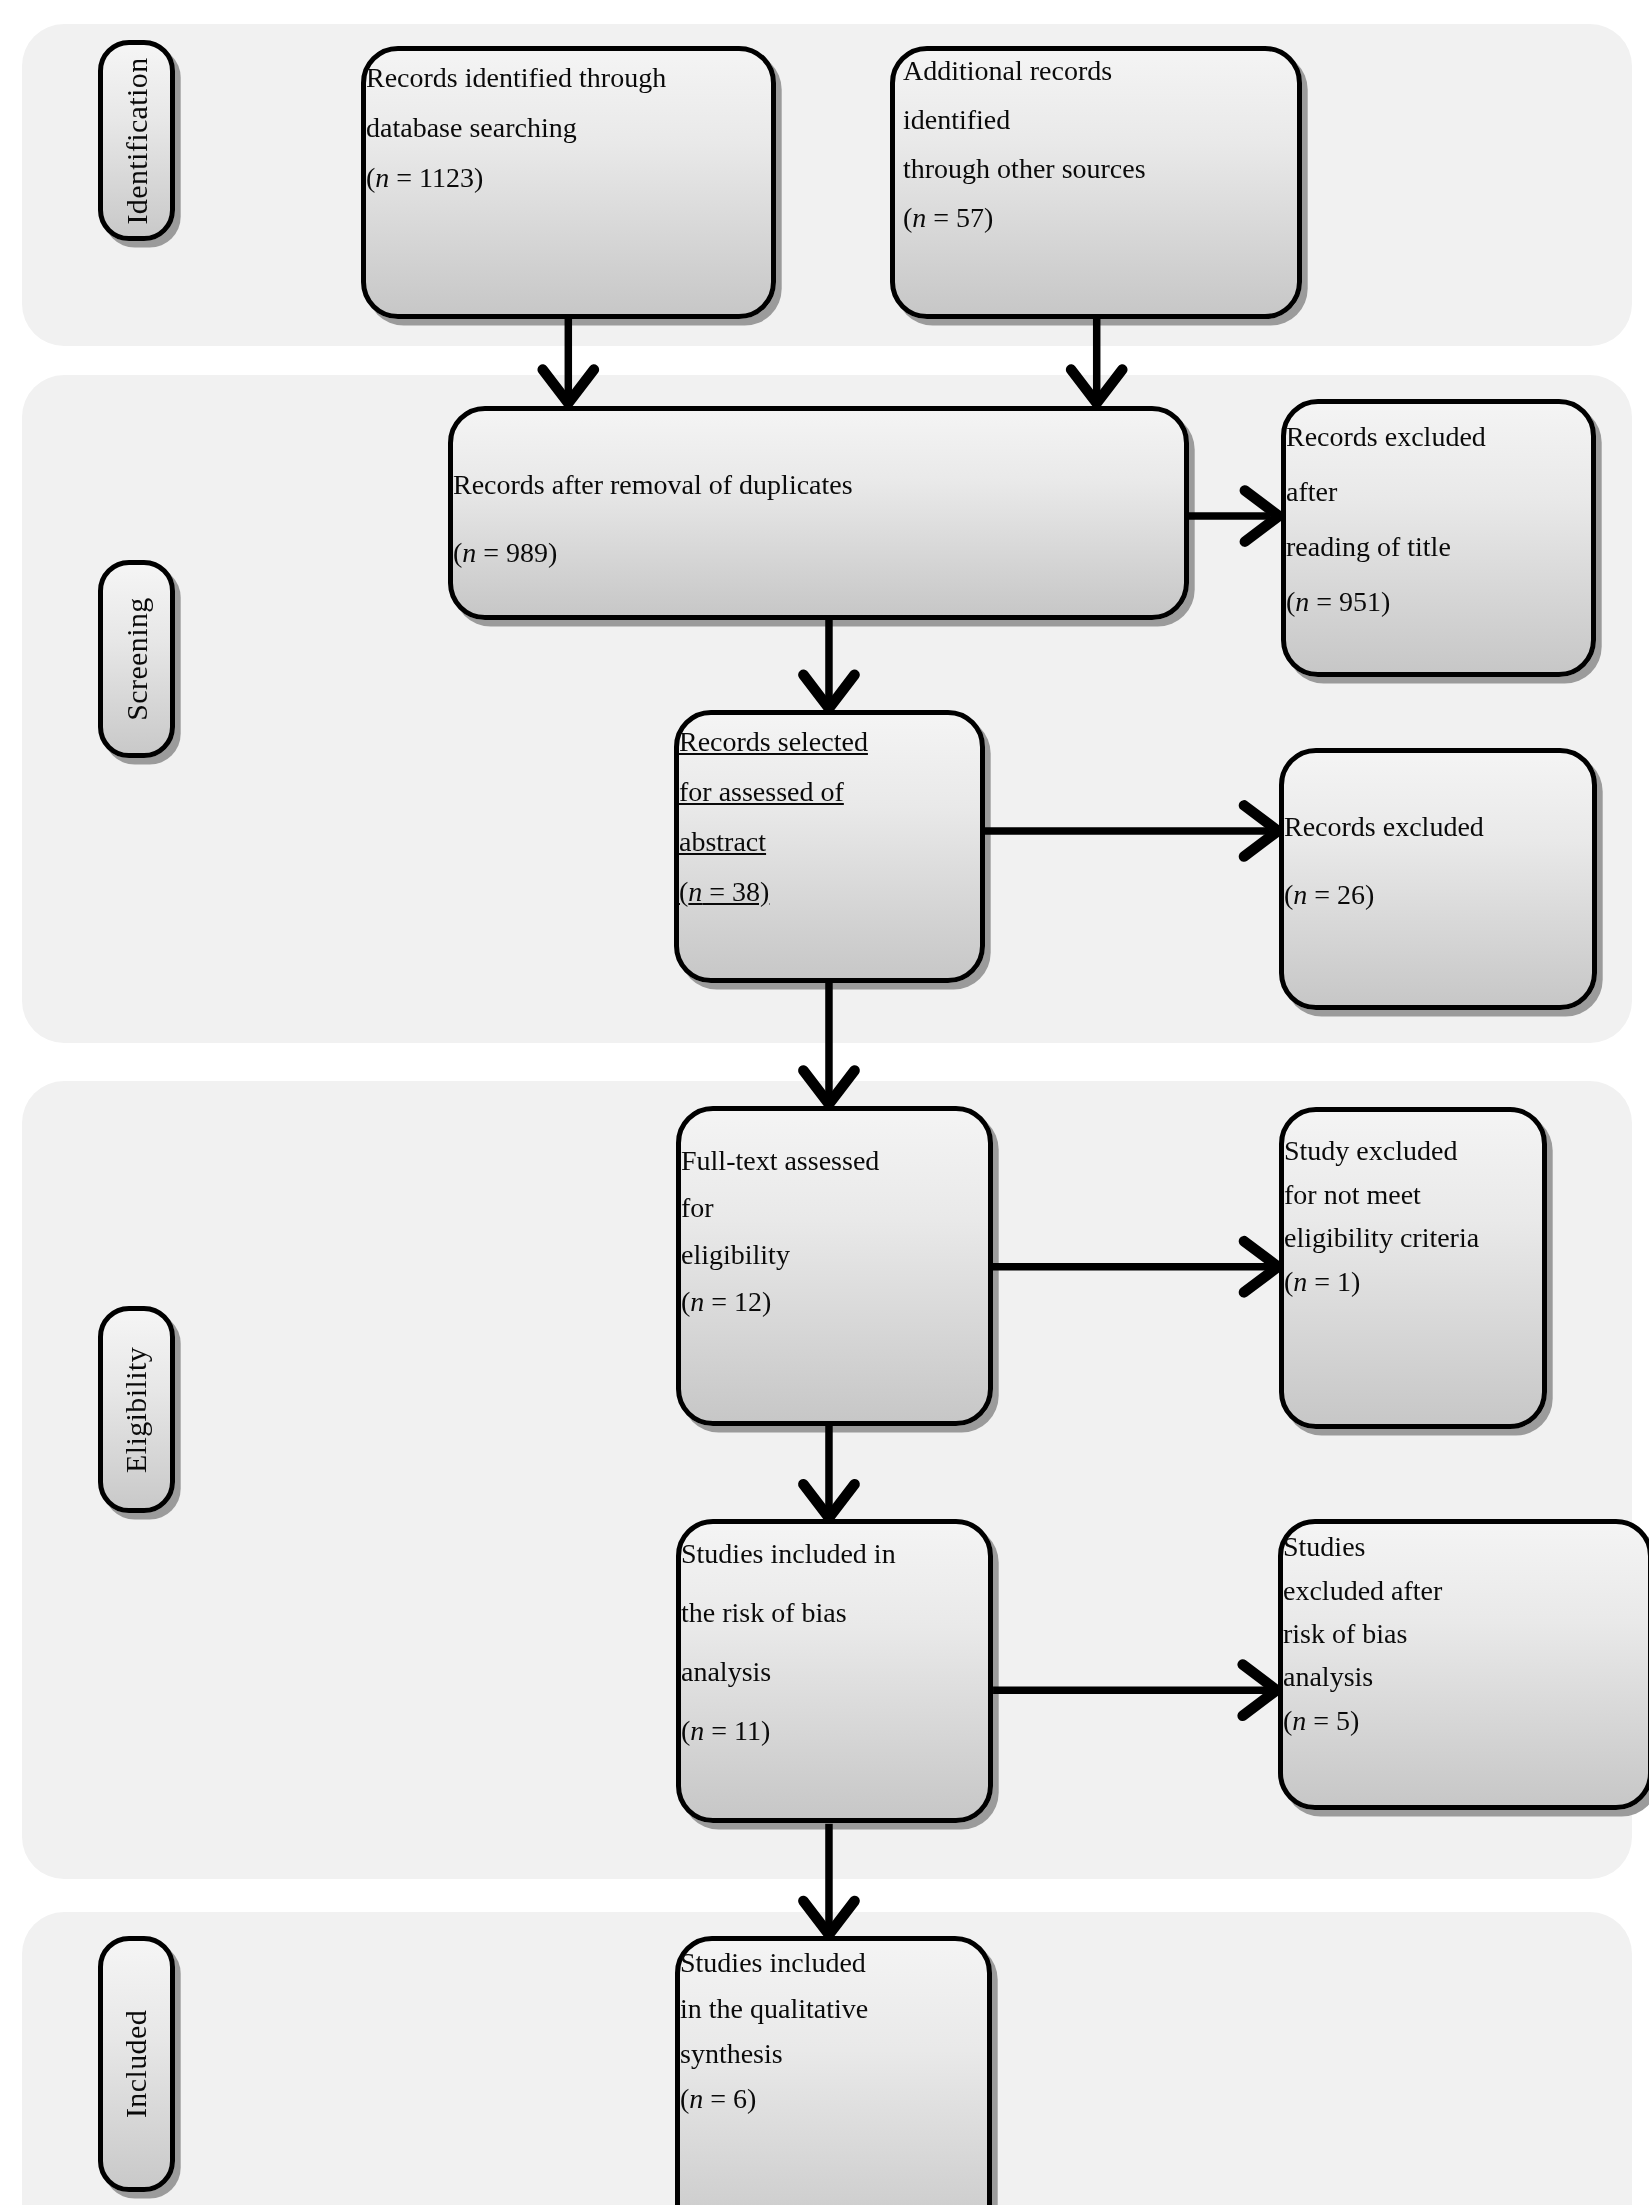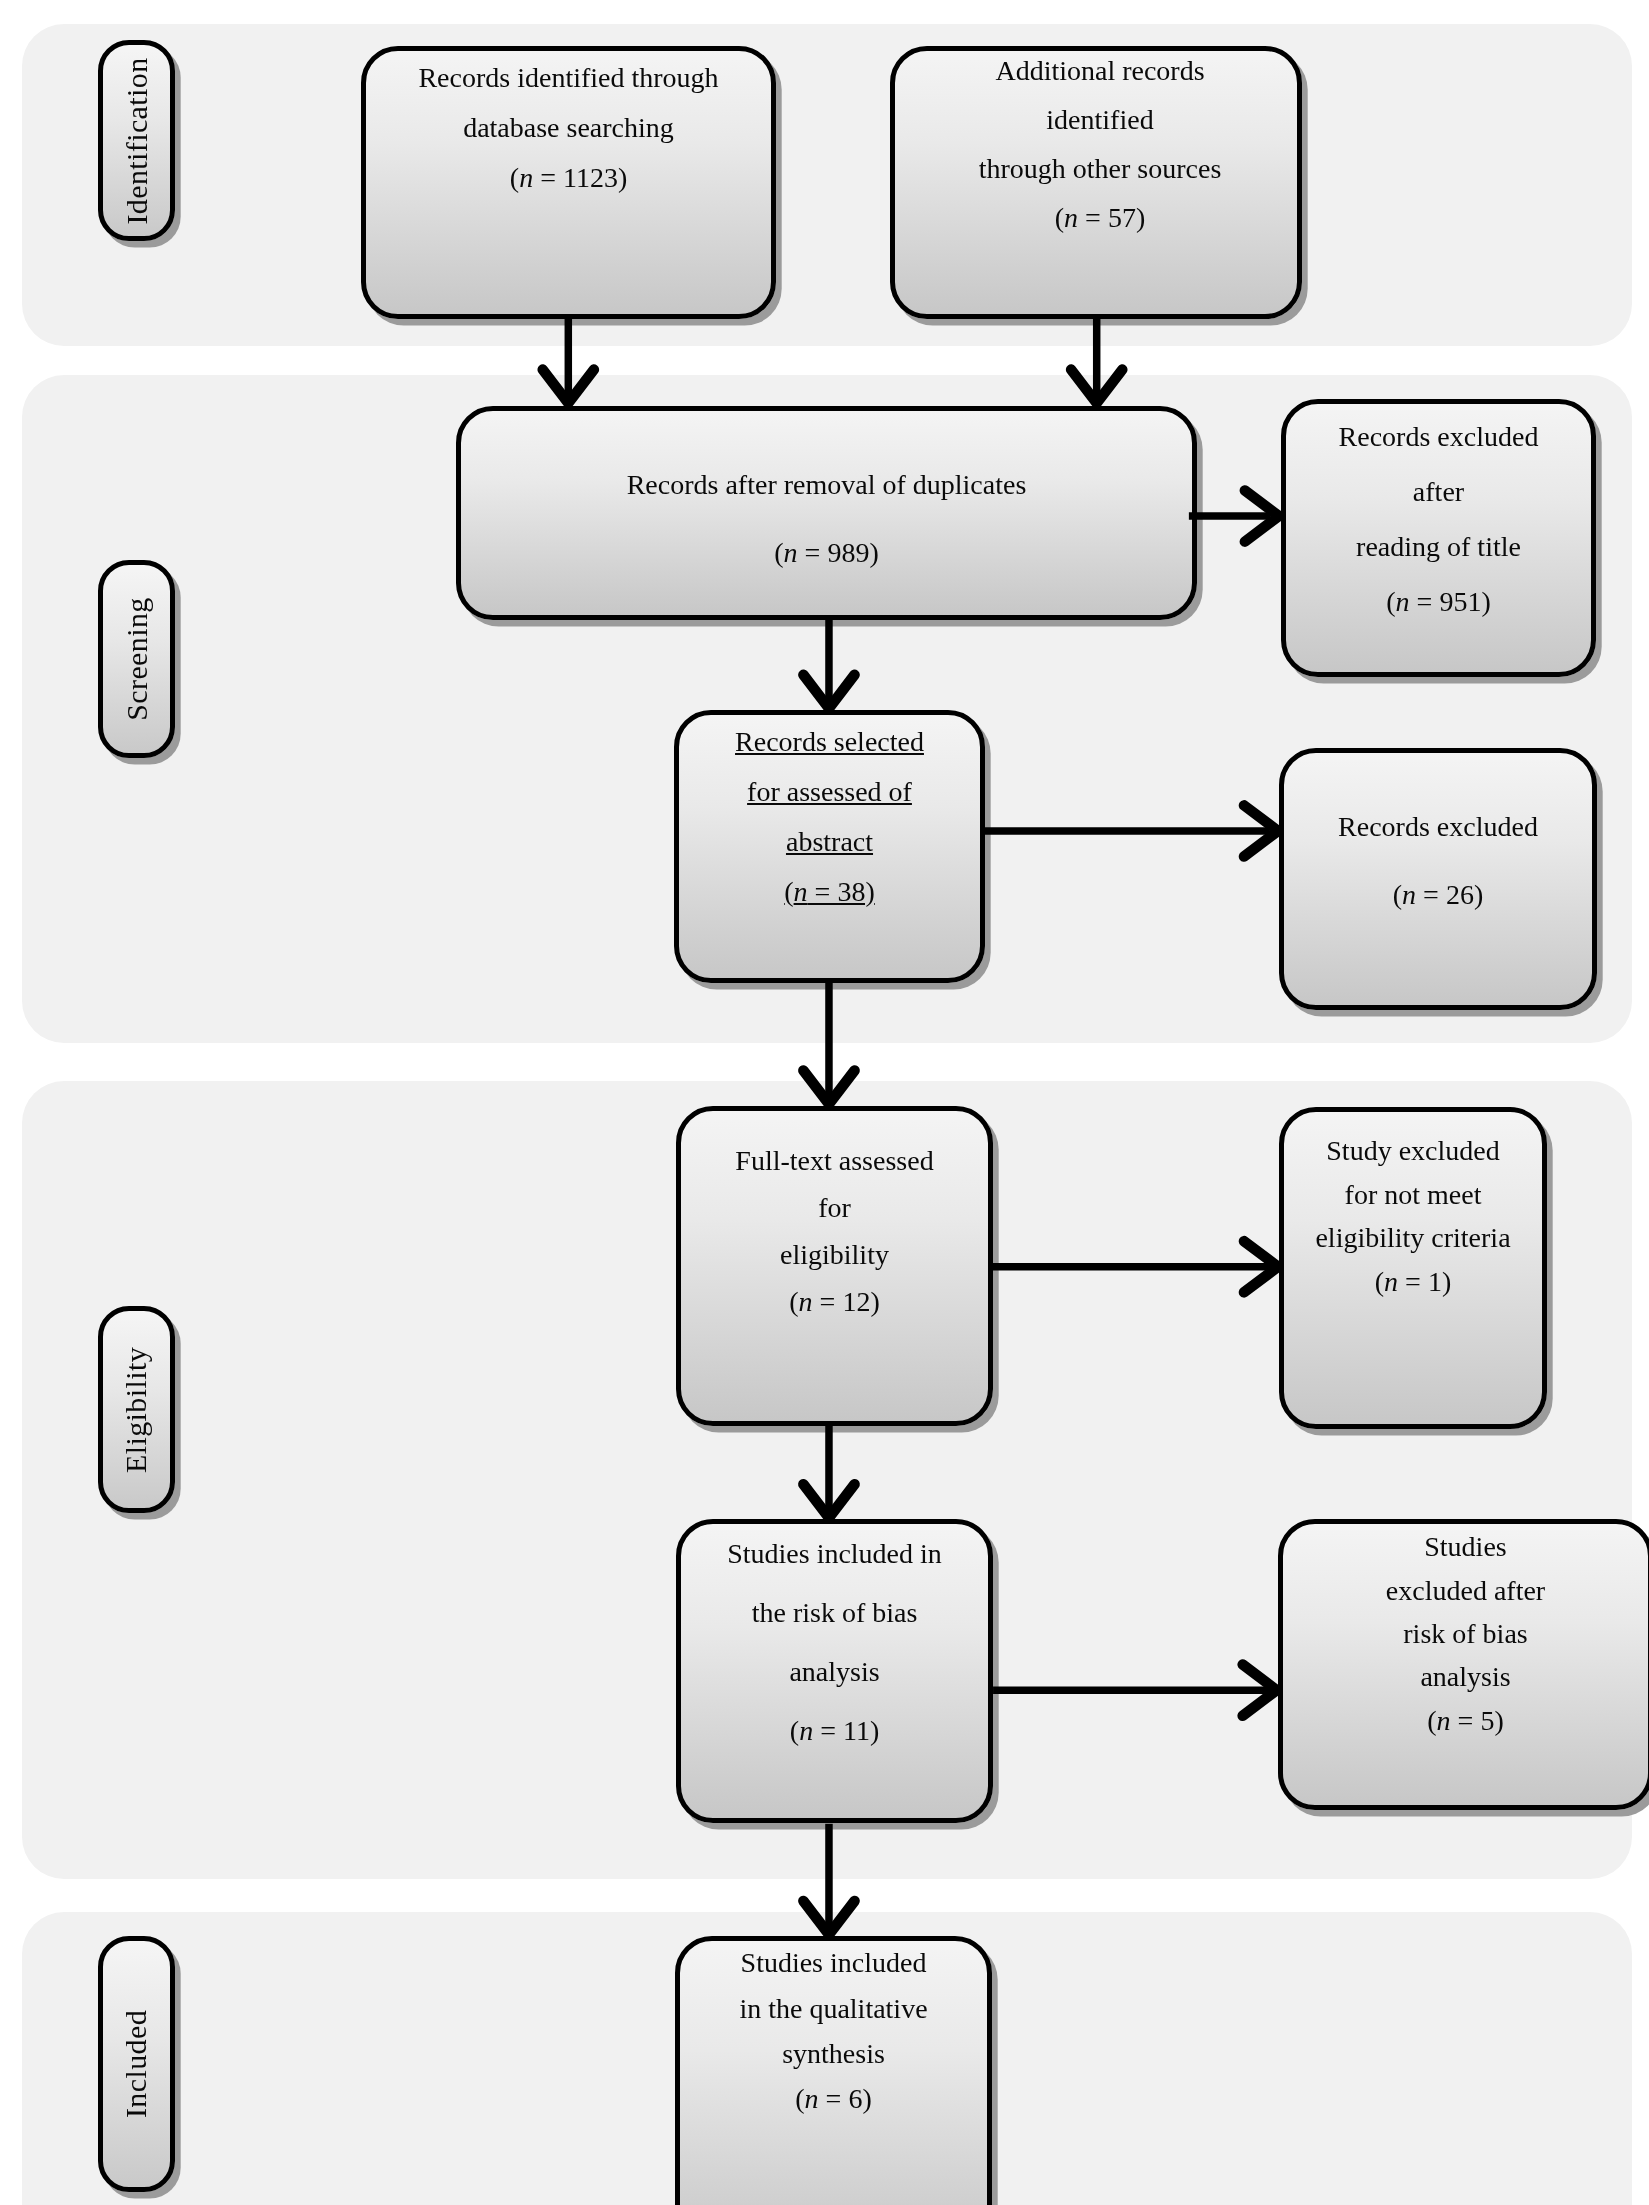--- a/index.html
+++ b/index.html
@@ -33,21 +33,21 @@
     font-size:30px;
     letter-spacing:0.4px;
   }
   .fbox{
     position:absolute;
     border:5.3px solid #000;
     border-radius:37px;
     background:linear-gradient(180deg,#f4f4f4 0%,#e9e9e9 35%,#c7c7c7 100%);
     box-shadow:5.7px 6.6px 0 0 #9b9b9b;
     box-sizing:border-box;
-    display:flex;flex-direction:column;align-items:center;
+    display:flex;flex-direction:column;align-items:flex-start;
     text-align:center;
     font-size:28px;
     line-height:1.18;
   }
   .fbox div{white-space:nowrap;}
   
   .rows-std   {padding-top:9.7px;gap:17px;}
   .rows-top   {padding-top:2.6px;gap:16px;padding-left:8px;}
   .rows-mid2  {padding-top:57px;gap:35px;}
   .rows-low4  {padding-top:16px;gap:22px;}
@@ -90,21 +90,21 @@
     <div>(<i>n</i> = 1123)</div>
   </div>
 
   <div class="fbox rows-top" style="left:890px;top:46px;width:412px;height:273px;">
     <div>Additional records</div>
     <div>identified</div>
     <div>through other sources</div>
     <div>(<i>n</i> = 57)</div>
   </div>
 
-  <div class="fbox rows-mid2" style="left:448px;top:406px;width:741px;height:214px;margin-left:8px;">
+  <div class="fbox rows-mid2" style="left:448px;top:406px;width:741px;height:214px;">
     <div>Records after removal of duplicates</div>
     <div>(<i>n</i> = 989)</div>
   </div>
 
   <div class="fbox rows-low4" style="left:1281px;top:399px;width:315px;height:278px;">
     <div>Records excluded</div>
     <div>after</div>
     <div>reading of title</div>
     <div>(<i>n</i> = 951)</div>
   </div>

